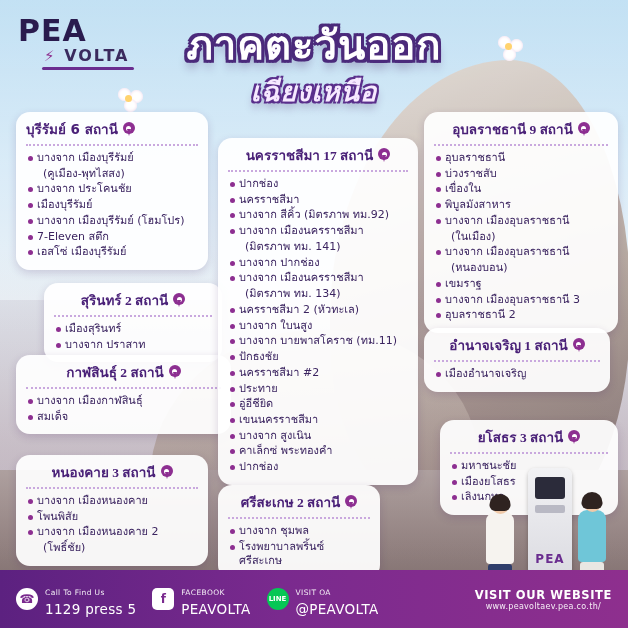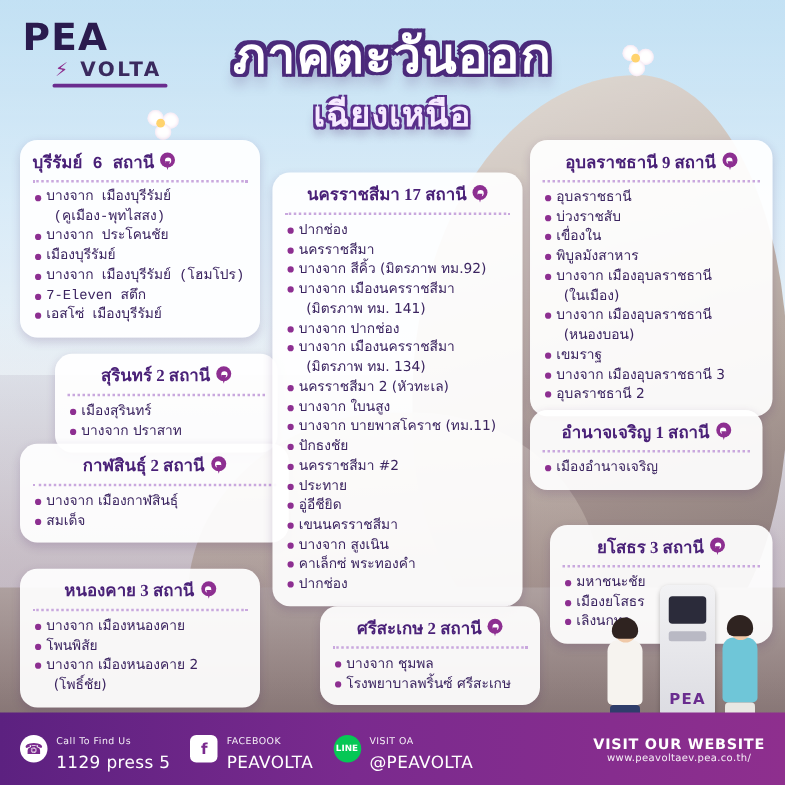--- a/index.html
+++ b/index.html
@@ -66,20 +66,21 @@
     letter-spacing:1px;
     line-height:1.15;
   }
   .title2 {
     margin-top:2px;
     font-size:27px; font-weight:bold; color:#f6e9ff;
     text-shadow:
       -2px -2px 0 #5a2f8c, 2px -2px 0 #5a2f8c, -2px 2px 0 #5a2f8c, 2px 2px 0 #5a2f8c,
       0 6px 8px rgba(60,20,90,.35);
     letter-spacing:1px;
+    font-style:italic;
   }
   .petal-cluster { position:absolute; }
   .petal-cluster span {
     position:absolute; width:13px; height:13px; border-radius:50%;
     background:#ffffff; box-shadow: inset 0 0 3px #f0d7ea;
   }
   .petal-cluster b {
     position:absolute; left:7px; top:7px; width:7px; height:7px; border-radius:50%;
     background:#ffd36e;
   }
@@ -122,27 +123,27 @@
     padding-left:11px; margin-bottom:1px;
   }
   ul.stations li:before {
     content:""; position:absolute; left:2px; top:5px;
     width:5px; height:5px; border-radius:50%; background:#8d2f91;
   }
   ul.stations li.cont { padding-left:17px; }
   ul.stations li.cont:before { display:none; }
 
   
-  #card-buriram   { left:16px;  top:112px; width:192px;font-family:Liberation Mono, monospace; }
+  #card-buriram   { left:16px;  top:112px; width:192px; }
   #card-surin     { left:16px;  top:283px; width:178px;margin-left:28px; }
   #card-kalasin   { left:16px;  top:355px; width:215px; }
   #card-nongkhai  { left:16px;  top:455px; width:192px; }
 
   #card-korat     { left:218px; top:138px; width:200px; }
-  #card-sisaket   { left:218px; top:485px; width:176px;margin-left:38px; }
+  #card-sisaket   { left:218px; top:485px; width:162px; }
 
   #card-ubon      { left:424px; top:112px; width:194px; }
   #card-amnat     { left:424px; top:328px; width:186px; }
   #card-yasothon  { left:440px; top:420px; width:178px; }
 
   
   .scene { position:absolute; left:482px; top:466px; width:140px; height:118px; }
   .charger {
     position:absolute; left:46px; top:2px; width:44px; height:104px;
     background: linear-gradient(180deg,#f2f2f4 0%, #dcdce2 100%);

